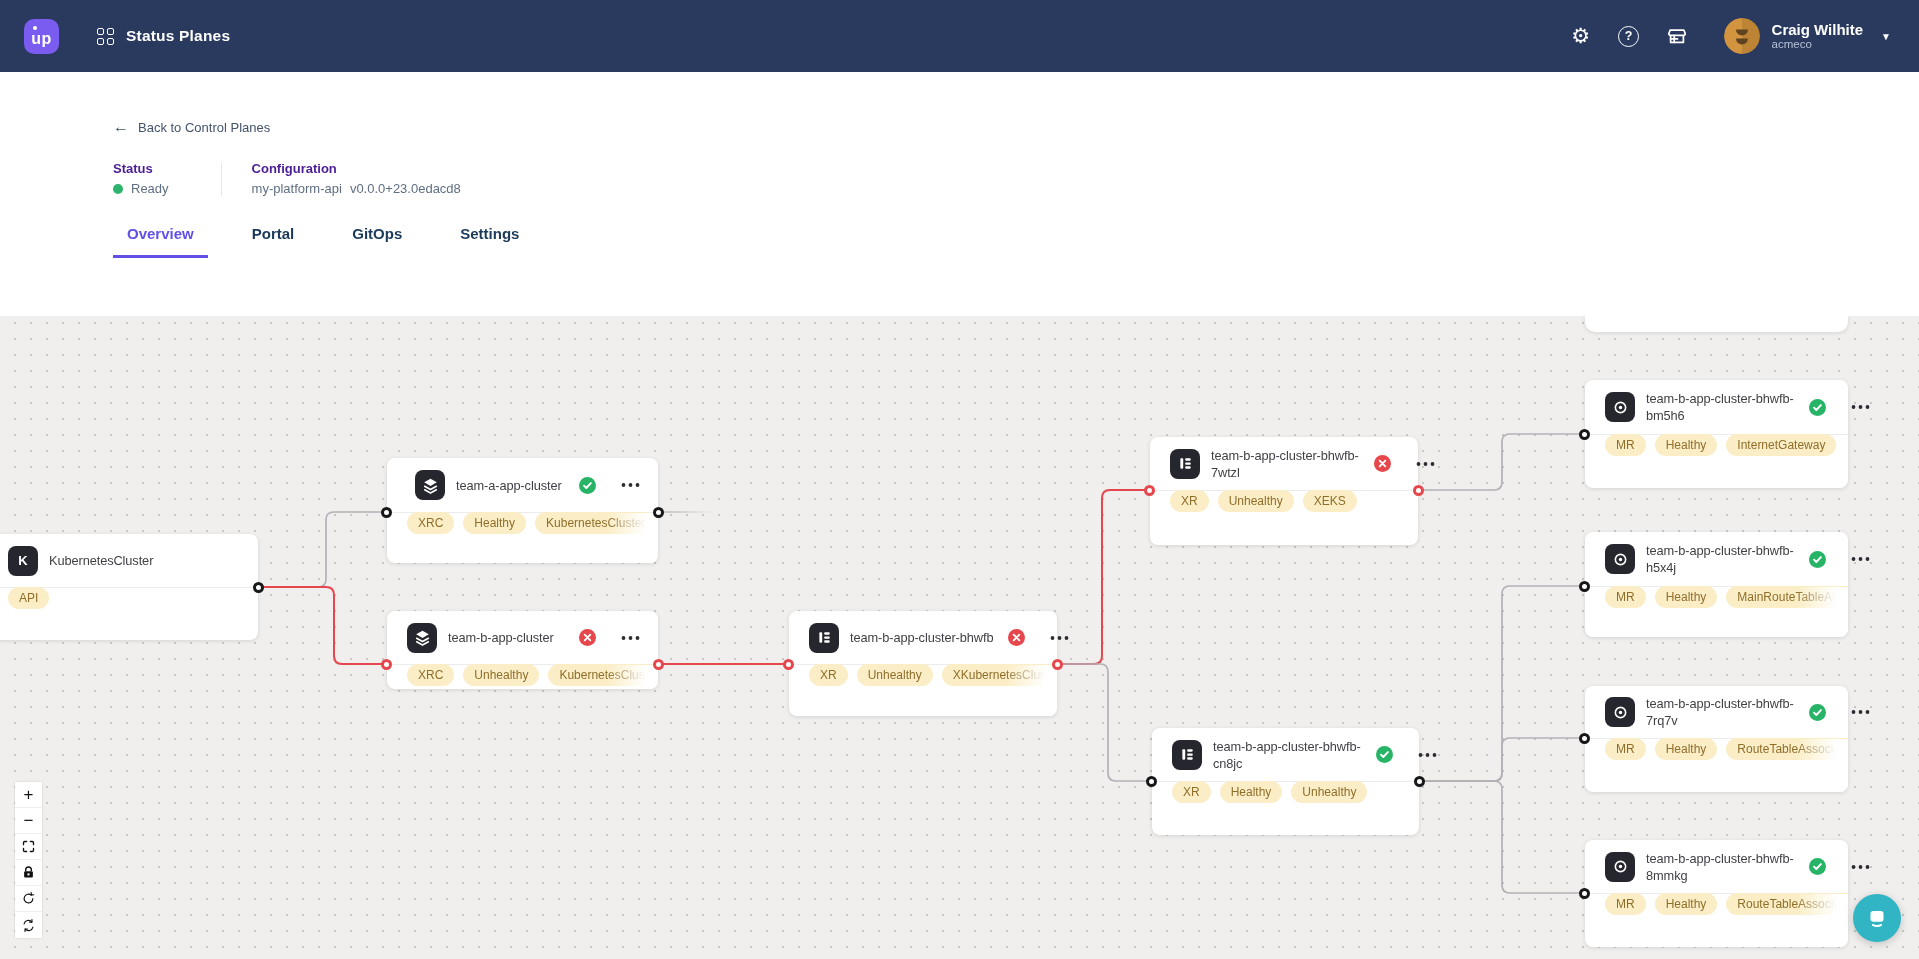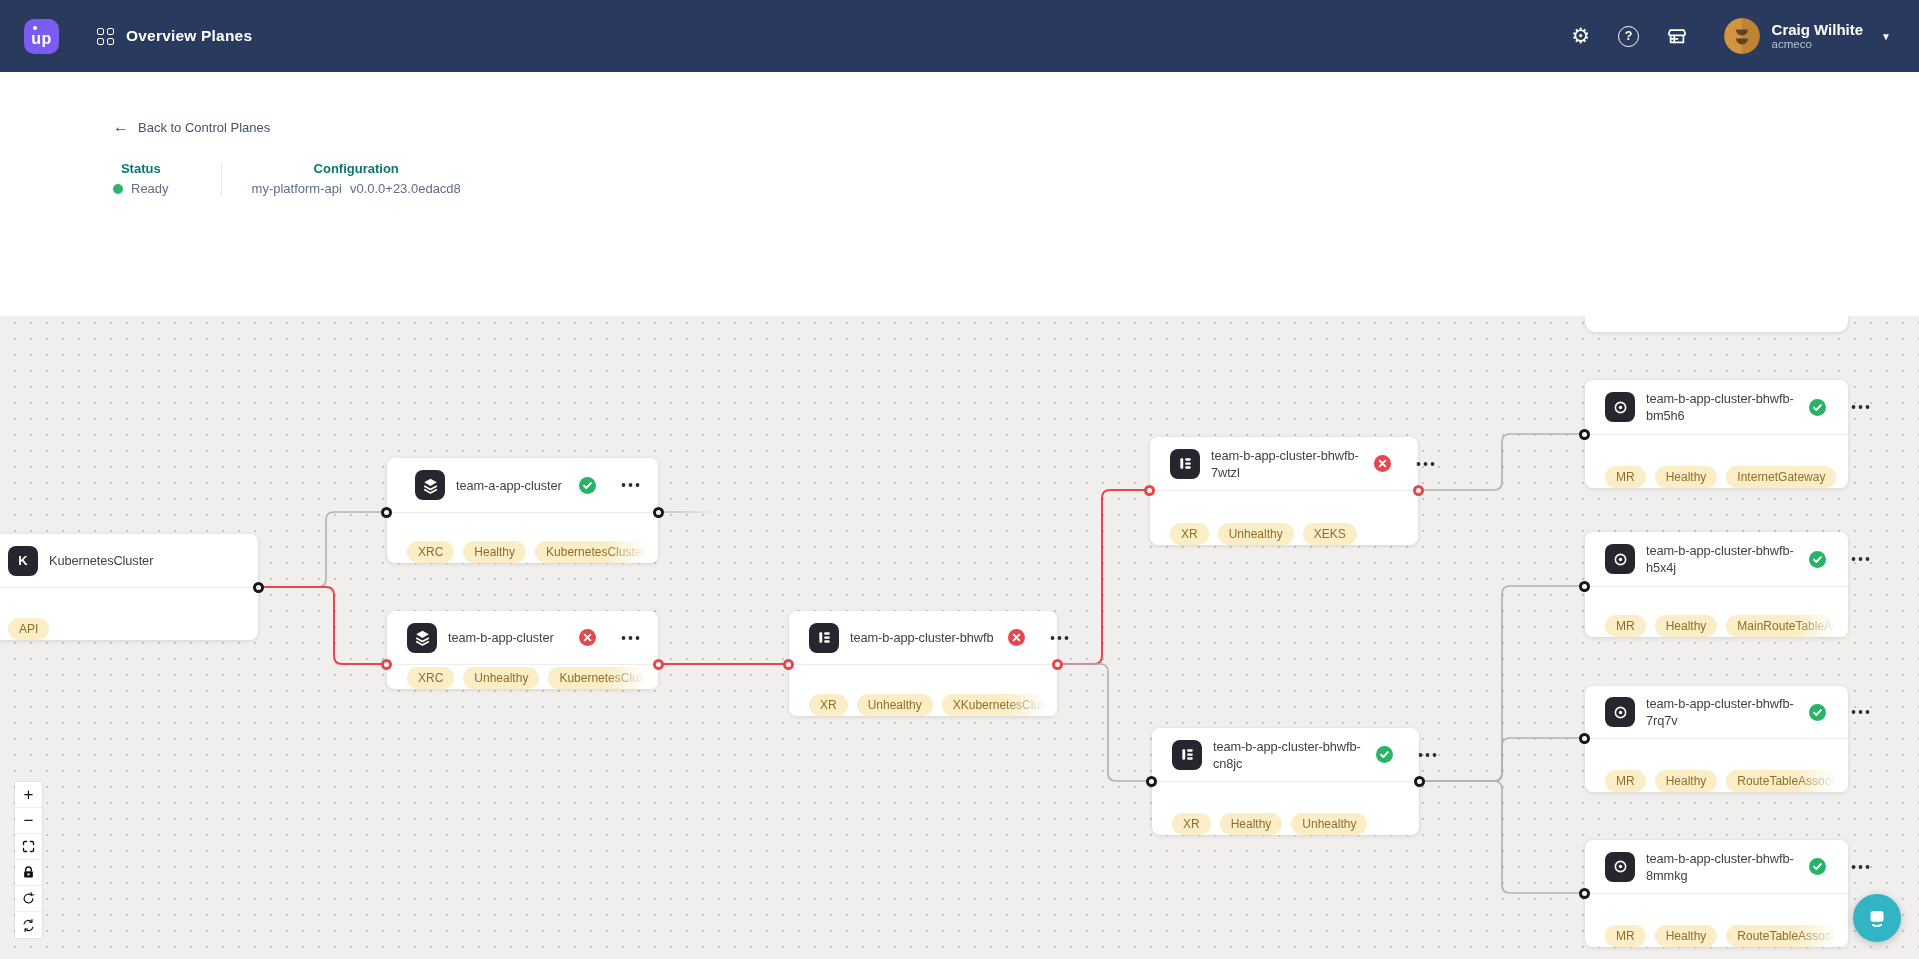--- a/index.html
+++ b/index.html
@@ -27,21 +27,21 @@
   .who .nm { color:#fff; font-size:15px; font-weight:700; line-height:17px; }
   .who .org { color:#b6c0d6; font-size:11.5px; line-height:13px; }
   .chev { color:#fff; font-size:10px; margin-left:18px; }
 
   
   .phead { position:absolute; top:72px; left:0; right:0; z-index:3; padding:47px 0 0 113px; }
   .back { display:flex; align-items:center; gap:9px; color:#42536b; font-size:13px; cursor:pointer; width:max-content; }
   .back .arr { font-size:16px; line-height:1; }
   h1 { color:#17334f; font-size:26px; font-weight:700; letter-spacing:-.2px; margin-top:11px; }
   .meta { display:flex; margin-top:26px; }
-  .mcol .lbl { color:#0f766e; font-size:13px; font-weight:700;text-align:center; }
+  .mcol .lbl { color:#4c1d95; font-size:13px; font-weight:700; }
   .mcol .val { display:flex; align-items:center; gap:8px; margin-top:5px; color:#5f6f82; font-size:13px; }
   .dot-g { width:10px; height:10px; border-radius:50%; background:#2eb56d; }
   .vsep { width:1px; background:#e3e7ec; margin:2px 30px 0 52px; }
   .cfgv { display:flex; gap:12px; }
   .tabs { display:flex; gap:30px; margin-top:29px; }
   .tab { font-size:15px; font-weight:700; color:#1b3a5a; padding:0 14px 13px; cursor:pointer;
          border-bottom:3px solid transparent; }
   .tab.active { color:#6150e6; border-bottom-color:#6150e6; }
 
   
@@ -59,21 +59,21 @@
             display:flex; align-items:center; justify-content:center; color:#fff;
             font-size:13px; font-weight:700; }
   .n-icon svg { width:19px; height:19px; display:block; }
   .n-label { flex:1; color:#3f3f46; font-size:12.8px; line-height:17px; letter-spacing:-.1px; }
   .n-label span { display:block; white-space:nowrap; }
   .n-status { flex:none; margin-left:4px; }
   .n-status svg { display:block; width:17px; height:17px; }
   .n-menu { flex:none; margin-left:12px; padding:4px 2px; cursor:pointer; }
   .n-menu svg { display:block; }
   .n-div { position:absolute; left:0; right:0; height:1px; background:#ececec; }
-  .n-badges { position:absolute; left:0; right:0; bottom:0; display:flex; align-items:flex-end;
+  .n-badges { position:absolute; left:0; right:0; bottom:0; display:flex; align-items:flex-start;
               gap:9px; padding:0 20px; overflow:hidden; white-space:nowrap; }
   .badge { background:#fbeec6; color:#8f6e2a; font-size:12px; padding:4px 11px;
            border-radius:12px; flex:none; }
   .n-fade { position:absolute; right:0; width:52px; background:linear-gradient(to right, rgba(255,255,255,0), #fff 78%);
             border-radius:0 0 8px 0; pointer-events:none; }
   .handle { position:absolute; width:11px; height:11px; border-radius:50%; background:#fff;
             border:3px solid #18181b; z-index:2; }
   .handle.red { border-color:#e5474c; }
 
   
@@ -98,21 +98,21 @@
   <div class="logo">
       <i></i>
       <b>up</b>
     </div>
   <div class="grid-ic">
       <span></span>
       <span></span>
       <span></span>
       <span></span>
     </div>
-  <div class="nav-title">Overview Planes</div>
+  <div class="nav-title">Status Planes</div>
   <div class="nav-right">
     <div class="nav-ic">
         <span class="gear">⚙</span>
       </div>
     <div class="nav-ic">
         <span class="help-c">?</span>
       </div>
     <div class="nav-ic">
       <svg viewBox="0 0 24 24" width="24" height="24" fill="none" stroke="#fff" stroke-width="1.7" stroke-linejoin="round" stroke-linecap="round">
         <path d="M3.8 9.6L5.1 6.2h13.8l1.3 3.4c.1 1-.7 1.8-1.7 1.8H5.5c-1 0-1.8-.8-1.7-1.8z"></path>
@@ -151,20 +151,26 @@
         </div>
     </div>
     <div class="vsep"></div>
     <div class="mcol">
       <div class="lbl">Configuration</div>
       <div class="val cfgv">
         <span>my-platform-api</span>
         <span>v0.0.0+23.0edacd8</span>
       </div>
     </div>
+  </div>
+  <div class="tabs">
+    <div class="tab active">Overview</div>
+    <div class="tab">Portal</div>
+    <div class="tab">GitOps</div>
+    <div class="tab">Settings</div>
   </div>
 </div>
 
 <div id="canvas">
   <svg id="edges" width="1919" height="643">
       <defs id="edefs">
         <linearGradient id="fade2" gradientUnits="userSpaceOnUse" x1="658" x2="716" y1="196" y2="196">
           <stop offset="0" stop-color="#b1b1b7"></stop>
           <stop offset="1" stop-color="#b1b1b7" stop-opacity="0"></stop>
         </linearGradient>

